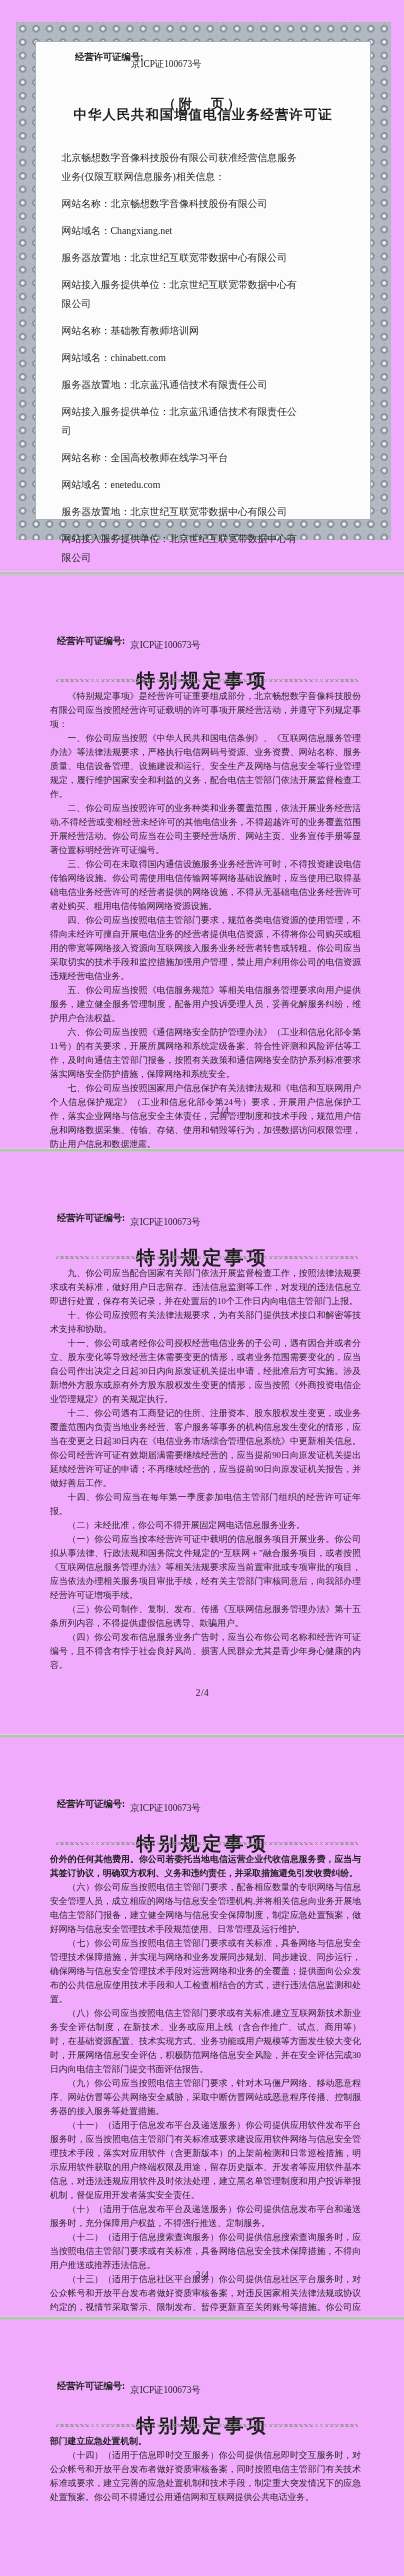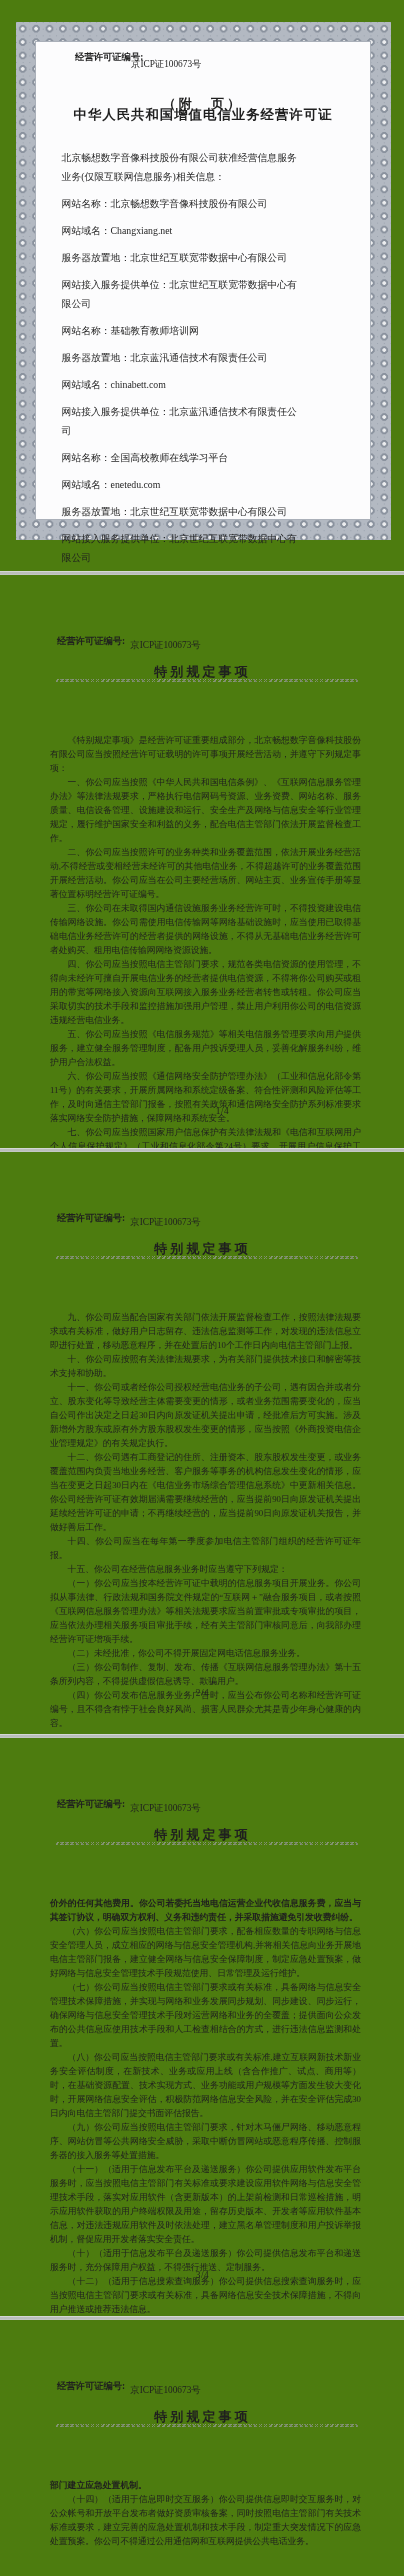--- a/index.html
+++ b/index.html
@@ -1,17 +1,17 @@
 <!DOCTYPE html>
 <html style="font-size:8.2px"><head>
 <meta charset="utf-8">
 <style>
   html,body{margin:0;padding:0;background:#e9eae9;}
   body{width:405px;font-family:"Liberation Serif","DejaVu Serif",serif;color:#1f1f1f;}
-  .page{position:relative;width:405px;background:#4d7c0f;overflow:hidden;}
+  .page{position:relative;width:405px;background:#f0abfc;overflow:hidden;}
   .divider{height:4.1px;background:linear-gradient(#e0e3e0,#b4b8b4 45%,#c8cbc8);}
 
   
   .page-cert{height:571px;}
   .cert-frame{
     position:absolute;left:15.5px;top:21.6px;width:375px;height:518px;
     box-sizing:border-box;padding:19.6px;
     background-color:#b3b9c2;
     background-image:
       radial-gradient(circle at 50% 50%, rgba(255,255,255,.85) 1.5px, rgba(255,255,255,0) 2.1px),
@@ -31,27 +31,27 @@
     font-size:13px;font-weight:bold;letter-spacing:3.1px;}
   .cert-body{position:absolute;top:98px;left:17.5px;width:258px;
     font-size:9.8px;line-height:19px;}
   .cert-line{margin:8px;}
 
   
   .prov-head{position:absolute;top:60px;left:57px;white-space:nowrap;}
   .prov-head-label{font-size:9.3px;font-weight:bold;}
   .prov-head-no{font-size:9.3px;margin-left:3.1px;position:relative;top:4.1px;}
   .prov-title{position:absolute;top:77px;left:0;width:100%;text-align:center;
-    font-size:13px;font-weight:bold;letter-spacing:3.1px;}
+    font-size:19px;font-weight:bold;letter-spacing:3.1px;}
   .wave{position:absolute;top:104px;left:56px;right:47px;height:3.1px;opacity:.75;
     background:
       repeating-linear-gradient(45deg, rgba(0,0,0,0) 0 1px, #878d83 1px 2.1px, rgba(0,0,0,0) 2.1px 3.6px),
       repeating-linear-gradient(-45deg, rgba(0,0,0,0) 0 1px, #9aa096 1px 2.1px, rgba(0,0,0,0) 2.1px 3.6px);}
   .prov-body{position:absolute;top:114px;left:50px;width:311px;
-    font-size:8.8px;line-height:14px;text-align:justify;margin-top:44px;}
+    font-size:8.8px;line-height:14px;text-align:justify;}
   .prov-body p{margin:0;text-indent:2em;}
   .prov-body p.cont{text-indent:0;font-weight:bold;}
   .page-no{position:absolute;left:0;width:100%;text-align:center;font-size:9.3px;letter-spacing:0.5px;}
   .page-p2{height:573px;} .page-p2 .page-no{bottom:32px;padding-left:20px;}
   .page-p3{height:582px;} .page-p3 .page-no{bottom:36px;}
   .page-p4{height:578px;} .page-p4 .page-no{bottom:36px;}
   .page-p5{height:553px;}
 </style>
 </head>
 <body>
@@ -63,22 +63,22 @@
       <div class="cert-no-value">京ICP证100673号</div>
       <div class="cert-title">中华人民共和国增值电信业务经营许可证</div>
       <div class="cert-subtitle">（附　页）</div>
       <div class="cert-body">
         <p class="cert-line">北京畅想数字音像科技股份有限公司获准经营信息服务业务(仅限互联网信息服务)相关信息：</p>
         <p class="cert-line">网站名称：北京畅想数字音像科技股份有限公司</p>
         <p class="cert-line">网站域名：Changxiang.net</p>
         <p class="cert-line">服务器放置地：北京世纪互联宽带数据中心有限公司</p>
         <p class="cert-line">网站接入服务提供单位：北京世纪互联宽带数据中心有限公司</p>
         <p class="cert-line">网站名称：基础教育教师培训网</p>
+        <p class="cert-line">网站域名：chinabett.com</p>
         <p class="cert-line">服务器放置地：北京蓝汛通信技术有限责任公司</p>
-        <p class="cert-line">网站域名：chinabett.com</p>
         <p class="cert-line">网站接入服务提供单位：北京蓝汛通信技术有限责任公司</p>
         <p class="cert-line">网站名称：全国高校教师在线学习平台</p>
         <p class="cert-line">网站域名：enetedu.com</p>
         <p class="cert-line">服务器放置地：北京世纪互联宽带数据中心有限公司</p>
         <p class="cert-line">网站接入服务提供单位：北京世纪互联宽带数据中心有限公司</p>
       </div>
     </div>
   </div>
 </section>
 
@@ -108,28 +108,27 @@
 <div class="divider"></div>
 
 <section class="page prov page-p3">
   <div class="prov-head">
     <span class="prov-head-label">经营许可证编号:</span>
     <span class="prov-head-no">京ICP证100673号</span>
   </div>
   <h2 class="prov-title">特别规定事项</h2>
   <div class="wave"></div>
   <div class="prov-body">
-    <p>九、你公司应当配合国家有关部门依法开展监督检查工作，按照法律法规要求或有关标准，做好用户日志留存、违法信息监测等工作，对发现的违法信息立即进行处置，移动恶意程序，并在处置后的10个工作日内向电信主管部门上报。</p>
+    <p>九、你公司应当配合国家有关部门依法开展监督检查工作，按照法律法规要求或有关标准，做好用户日志留存、违法信息监测等工作，对发现的违法信息立即进行处置，保存有关记录，并在处置后的10个工作日内向电信主管部门上报。</p>
     <p>十、你公司应按照有关法律法规要求，为有关部门提供技术接口和解密等技术支持和协助。</p>
     <p>十一、你公司或者经你公司授权经营电信业务的子公司，遇有因合并或者分立、股东变化等导致经营主体需要变更的情形，或者业务范围需要变化的，应当自公司作出决定之日起30日内向原发证机关提出申请，经批准后方可实施。涉及新增外方股东或原有外方股东股权发生变更的情形，应当按照《外商投资电信企业管理规定》的有关规定执行。</p>
     <p>十二、你公司遇有工商登记的住所、注册资本、股东股权发生变更，或业务覆盖范围内负责当地业务经营、客户服务等事务的机构信息发生变化的情形，应当在变更之日起30日内在《电信业务市场综合管理信息系统》中更新相关信息。你公司经营许可证有效期届满需要继续经营的，应当提前90日向原发证机关提出延续经营许可证的申请；不再继续经营的，应当提前90日向原发证机关报告，并做好善后工作。</p>
     <p>十四、你公司应当在每年第一季度参加电信主管部门组织的经营许可证年报。</p>
-    <p>十五、你公司在经营信息服务业务时应当遵守下列规定：</p>
+    <p>（二）未经批准，你公司不得开展固定网电话信息服务业务。</p>
     <p>（一）你公司应当按本经营许可证中载明的信息服务项目开展业务。你公司拟从事法律、行政法规和国务院文件规定的“互联网＋”融合服务项目，或者按照《互联网信息服务管理办法》等相关法规要求应当前置审批或专项审批的项目，应当依法办理相关服务项目审批手续，经有关主管部门审核同意后，向我部办理经营许可证增项手续。</p>
-    <p>（二）未经批准，你公司不得开展固定网电话信息服务业务。</p>
     <p>（三）你公司制作、复制、发布、传播《互联网信息服务管理办法》第十五条所列内容，不得提供虚假信息诱导、欺骗用户。</p>
     <p>（四）你公司发布信息服务业务广告时，应当公布你公司名称和经营许可证编号，且不得含有悖于社会良好风尚、损害人民群众尤其是青少年身心健康的内容。</p>
 
   </div>
   <div class="page-no">2/4</div>
 </section>
 
 <div class="divider"></div>
 
 <section class="page prov page-p4">

